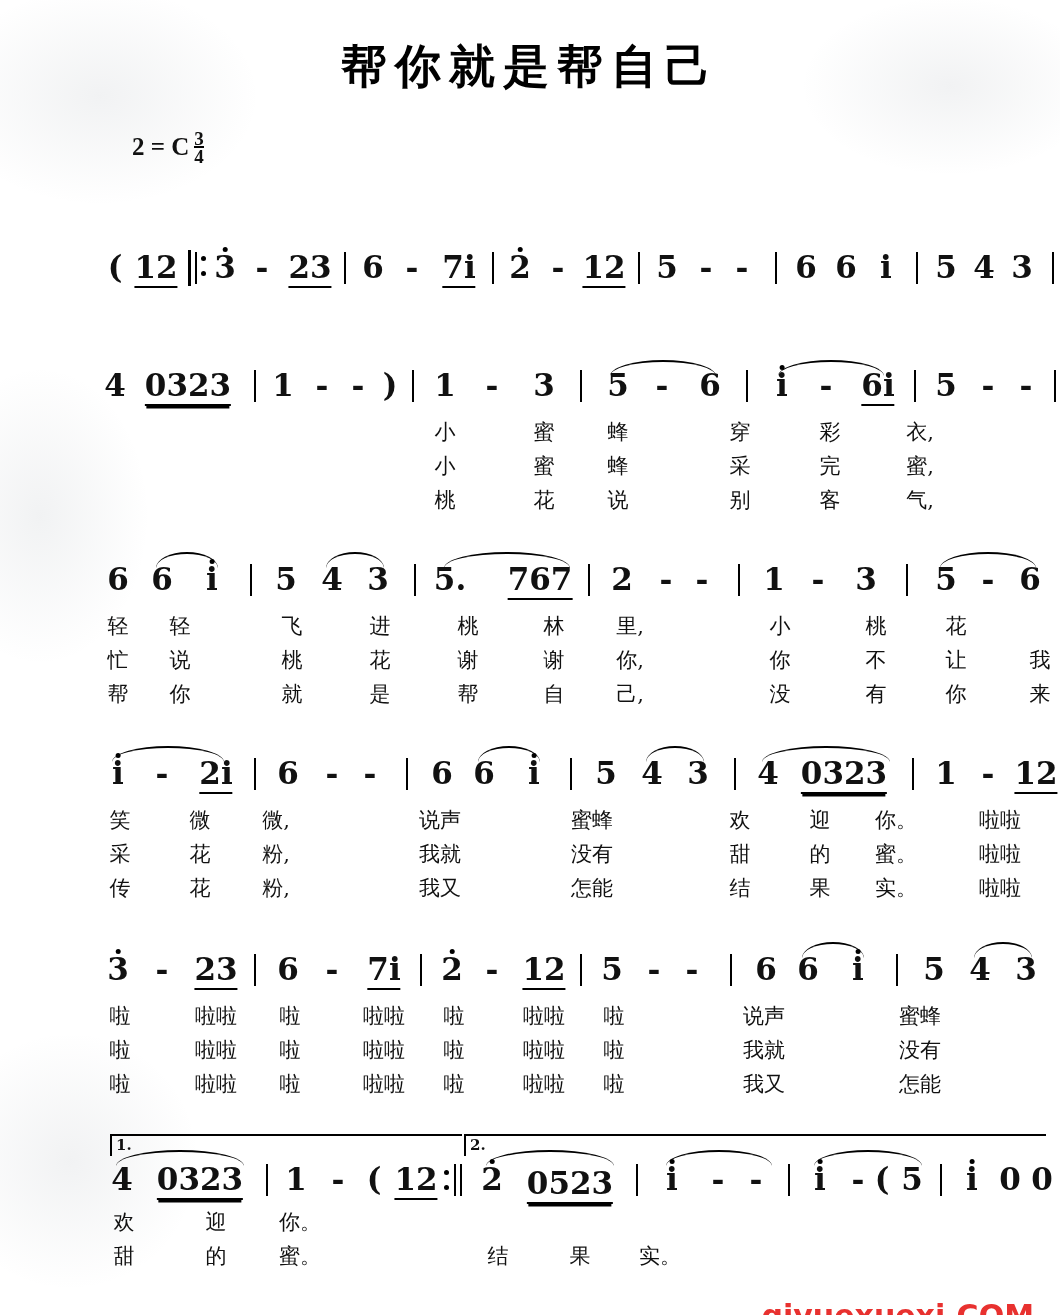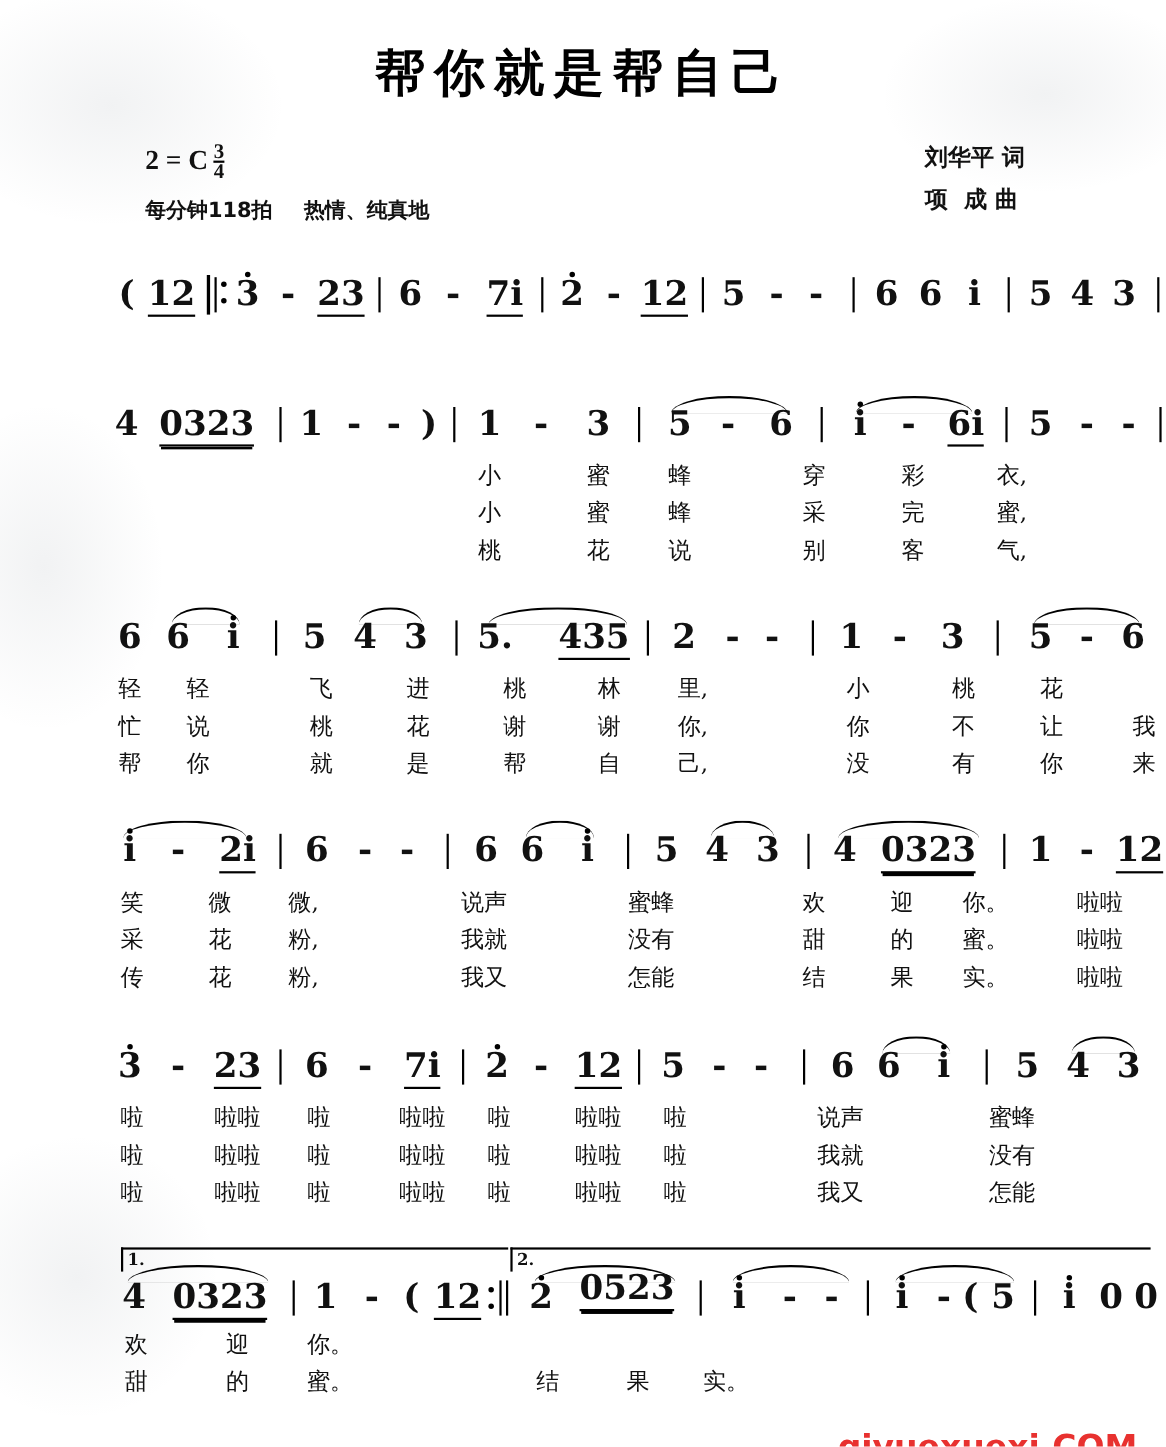--- a/index.html
+++ b/index.html
@@ -217,28 +217,20 @@
 
   <div class="title">帮你就是帮自己</div>
 
   <div class="header-row">
     <div class="key-block">
       <span class="key-text">2 = C</span>
       <span class="timesig">
         <span class="num">3</span>
         <span class="den">4</span>
       </span>
-    </div>
-    <div class="tempo-block">
-      <span>每分钟118拍</span>
-      <span class="mood">热情、纯真地</span>
-    </div>
-    <div class="credits">
-      <div>刘华平 词</div>
-      <div>项  成 曲</div>
     </div>
   </div>
 
   <div class="system" style="margin-top:4px;">
     <div class="sysnotes" style="height:64px;">
       <span class="n" style="left:75px;">(</span>
       <span class="n beam1" style="left:116px;">12</span>
 
       <div class="repeat-start" style="left:148px;"></div>
       <div class="barline" style="left:155px;"></div>
@@ -334,21 +326,21 @@
       <span class="n" style="left:122px;">6</span>
       <span class="n oct-up" style="left:172px;">i</span>
       <div class="slur" style="left:116px; width:62px; top:2px;"></div>
       <div class="barline" style="left:210px;"></div>
       <span class="n" style="left:246px;">5</span>
       <span class="n" style="left:292px;">4</span>
       <span class="n" style="left:338px;">3</span>
       <div class="slur" style="left:286px; width:58px; top:2px;"></div>
       <div class="barline" style="left:374px;"></div>
       <span class="n" style="left:410px;">5.</span>
-      <span class="n beam1" style="left:500px;">435</span>
+      <span class="n beam1" style="left:500px;">767</span>
       <div class="slur" style="left:404px; width:126px; top:2px;"></div>
       <div class="barline" style="left:548px;"></div>
       <span class="n" style="left:582px;">2</span>
       <span class="n" style="left:626px;">-</span>
       <span class="n" style="left:662px;">-</span>
       <div class="barline" style="left:698px;"></div>
       <span class="n" style="left:734px;">1</span>
       <span class="n" style="left:778px;">-</span>
       <span class="n" style="left:826px;">3</span>
       <div class="barline" style="left:866px;"></div>
@@ -545,21 +537,21 @@
       <span class="n beam1" style="left:376px; top:28px;">12</span>
 
       <div class="repeat-dots" style="left:404px; top:36px;">
           <i></i>
           <i></i>
         </div>
       <div class="barline" style="left:414px; top:30px;"></div>
       <div class="barline" style="left:420px; top:30px;"></div>
 
       <span class="n oct-up" style="left:452px; top:28px;">2</span>
-      <span class="n beam2" style="left:530px; top:20px;">0523</span>
+      <span class="n beam2" style="left:530px; top:32px;">0523</span>
       <div class="slur" style="left:446px; width:128px; top:16px;"></div>
       <div class="barline" style="left:596px; top:30px;"></div>
       <span class="n oct-up" style="left:632px; top:28px;">i</span>
       <span class="n" style="left:678px; top:28px;">-</span>
       <span class="n" style="left:716px; top:28px;">-</span>
       <div class="slur" style="left:626px; width:106px; top:16px;"></div>
       <div class="barline" style="left:748px; top:30px;"></div>
       <span class="n oct-up" style="left:780px; top:28px;">i</span>
       <span class="n" style="left:818px; top:28px;">-</span>
       <span class="n" style="left:842px; top:28px;">(</span>

